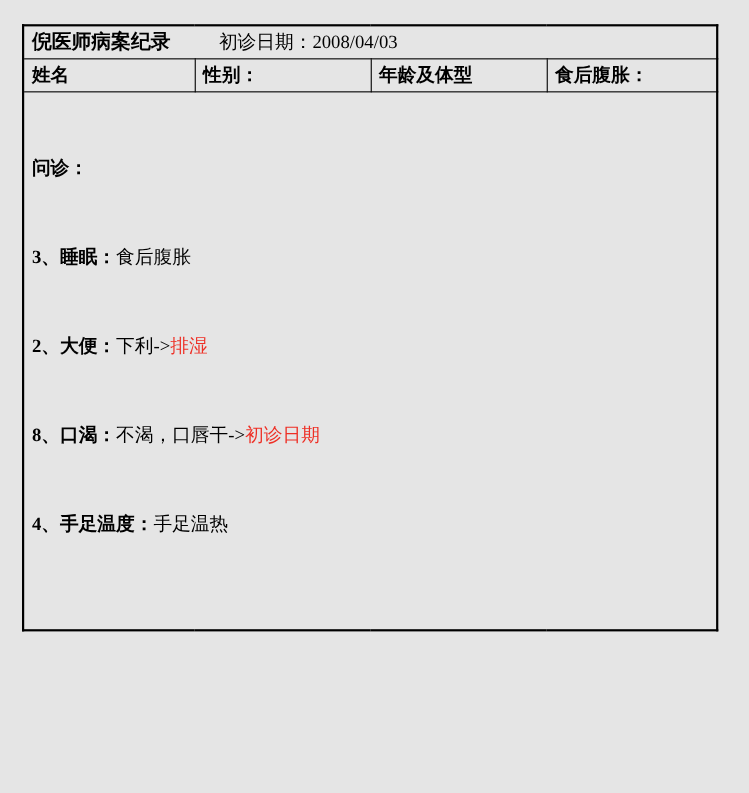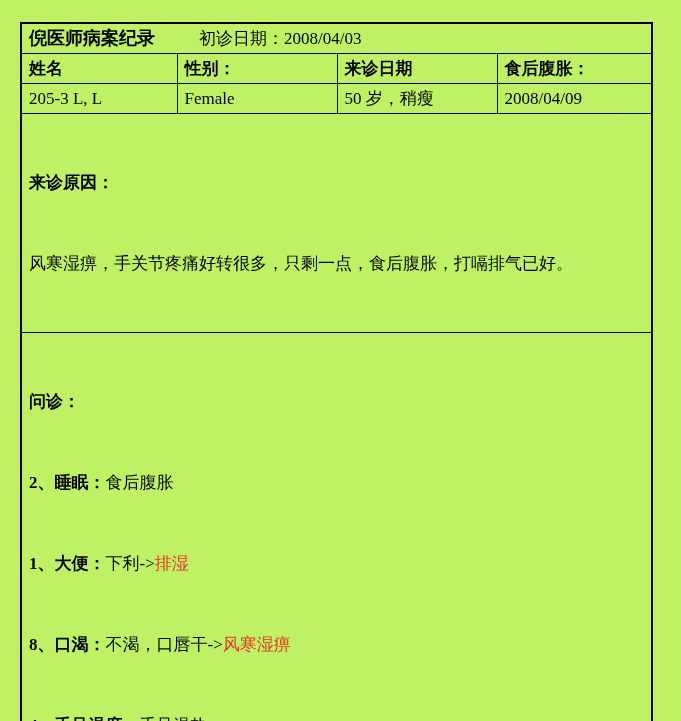--- a/index.html
+++ b/index.html
@@ -8,21 +8,21 @@
     background: #ffffff;
     width: 681px;
     height: 721px;
     font-family: "Liberation Serif", "DejaVu Serif", serif;
     color: #000000;
   }
   .page {
     position: relative;
     width: 681px;
     height: 721px;
-    background: #bef264;
+    background: #e5e5e5;
     overflow: hidden;
   }
   table.record {
     position: absolute;
     left: 20px;
     top: 22px;
     width: 631px;
     border-collapse: collapse;
     table-layout: fixed;
     border: 2px solid #000000;
@@ -60,44 +60,32 @@
     </colgroup>
 
     <tbody>
         <tr class="r1">
       <td colspan="4"><span class="title">倪医师病案纪录</span><span class="hdr-gap">初诊日期：</span><span>2008/04/03</span></td>
     </tr>
 
     <tr class="r2">
       <td class="b">姓名</td>
       <td class="b">性别：</td>
-      <td class="b">来诊日期</td>
+      <td class="b">年龄及体型</td>
       <td class="b">食后腹胀：</td>
     </tr>
 
-    <tr class="r3">
-      <td>205-3 L, L</td>
-      <td>Female</td>
-      <td>50 岁，稍瘦</td>
-      <td>2008/04/09</td>
-    </tr>
 
-    <tr class="r4">
-      <td colspan="4">
-        <div class="line b">来诊原因：</div>
-        <div class="line">风寒湿痹，手关节疼痛好转很多，只剩一点，食后腹胀，打嗝排气已好。</div>
-      </td>
-    </tr>
 
     <tr class="r5">
       <td colspan="4">
         <div class="line b">问诊：</div>
-        <div class="line"><span class="b">2、睡眠：</span><span>食后腹胀</span><span class="red"></span></div>
-        <div class="line"><span class="b">1、大便：</span><span>下利-&gt;</span><span class="red">排湿</span></div>
-        <div class="line"><span class="b">8、口渴：</span><span>不渴，口唇干-&gt;</span><span class="red">风寒湿痹</span></div>
+        <div class="line"><span class="b">3、睡眠：</span><span>食后腹胀</span><span class="red"></span></div>
+        <div class="line"><span class="b">2、大便：</span><span>下利-&gt;</span><span class="red">排湿</span></div>
+        <div class="line"><span class="b">8、口渴：</span><span>不渴，口唇干-&gt;</span><span class="red">初诊日期</span></div>
         <div class="line"><span class="b">4、手足温度：</span><span>手足温热</span><span class="red"></span></div>
         
       </td>
     </tr>
 
   </tbody>
     </table>
 </div>
 
 </body></html>

